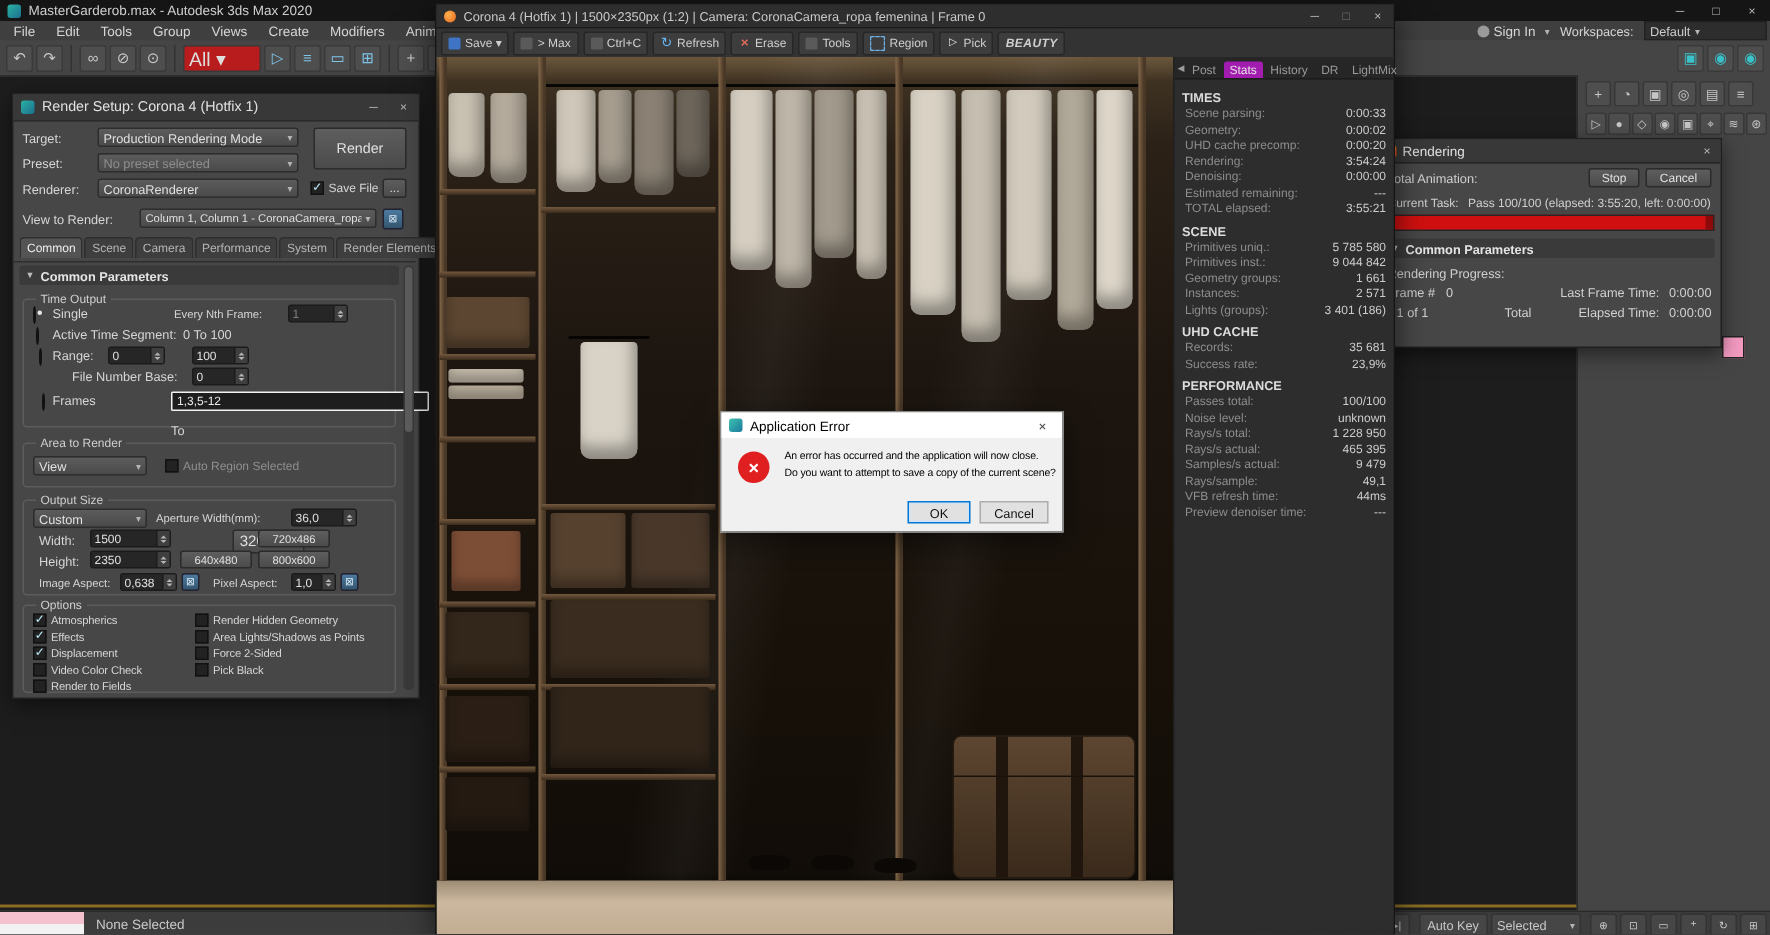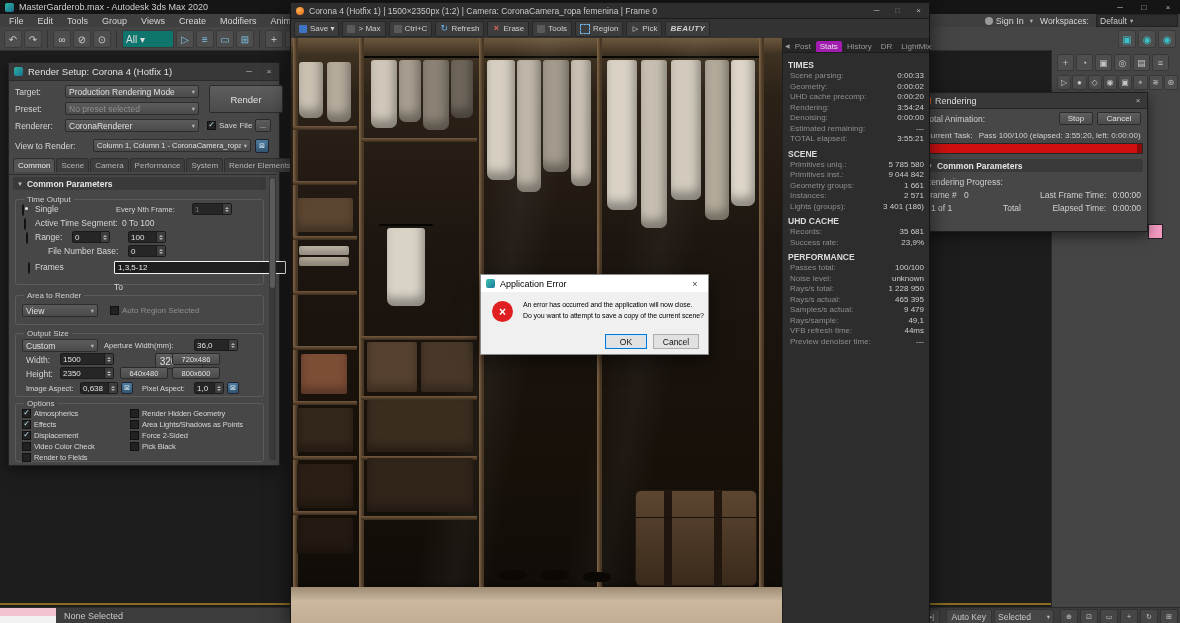--- a/index.html
+++ b/index.html
@@ -17,21 +17,21 @@
   .signin{display:flex;align-items:center;gap:3px;}
   .usr{width:8px;height:8px;border-radius:50%;background:#9a9a9a;}
   .caret{font-size:6.5px;color:#b5b5b5;margin-left:3px;}
   .ws-dd{width:74px;height:11px;background:#2d2d2d;border:1px solid #222;display:flex;align-items:center;padding:0 3px;font-size:8.5px;color:#ccc;}
   .mw-toolbar{position:absolute;left:0;top:27px;width:1180px;height:23px;background:#454545;border-bottom:1px solid #2e2e2e;z-index:2;}
   .tb-icons{display:flex;align-items:center;gap:2px;padding:3px 0 0 4px;}
   .tbi{width:16px;height:16px;background:#4e4e4e;border:1px solid #3a3a3a;border-radius:2px;color:#c9c9c9;font-size:10px;display:flex;align-items:center;justify-content:center;flex:none;}
   .tbi.blue{color:#7fc4e8;}
   .tbi.teal{color:#39c2c9;}
   .tbi.sep{width:1px;height:18px;background:#333;border:none;border-radius:0;margin:0 3px;}
-  .tbi.ddw{width:44px;font-size:10px;background:#0f766e;justify-content:flex-start;padding:0 3px;color:#ddd;}
+  .tbi.ddw{width:44px;font-size:13px;background:#b91c1c;justify-content:flex-start;padding:0 3px;color:#ddd;}
   .tb-right{position:absolute;right:4px;top:3px;display:flex;gap:2px;}
   .viewport{position:absolute;left:0;top:50px;width:1180px;height:557px;background:#1d1d1d;z-index:1;}
   .timeline-line{position:absolute;left:0;top:553px;width:1052px;height:2px;background:#8a6d22;}
   
   .cmdpanel{position:absolute;right:0;top:50px;width:128px;height:557px;background:#454545;border-left:1px solid #2a2a2a;z-index:5;}
   .cp-tabs{display:flex;gap:2px;padding:4px 2px 2px 5px;}
   .cpi{width:15px;height:15px;background:#4e4e4e;border:1px solid #383838;border-radius:2px;color:#c6c6c6;font-size:9px;display:flex;align-items:center;justify-content:center;}
   .cp-cats{display:flex;gap:1px;padding:2px 2px 2px 5px;}
   .cp-cats .cpi{width:13px;height:13px;font-size:8px;}
   .cp-swatch{position:absolute;left:96px;top:174px;width:13px;height:13px;background:#f49ac1;border:1px solid #222;}
@@ -280,21 +280,21 @@
         <span class="winbtn">─</span>
         <span class="winbtn">×</span>
       </span>
     </div>
 
     <span class="a lab" style="left:6px;top:24px;">Target:</span>
     <span class="a dd" style="left:56px;top:22px;width:134px;">
       <span class="lbl">Production Rendering Mode</span>
       <span class="caret">▾</span>
     </span>
-    <span class="a btn" style="left:200px;top:22px;width:74px;height:28px;font-size:9.5px;text-align:right;">Render</span>
+    <span class="a btn" style="left:200px;top:22px;width:62px;height:28px;font-size:9.5px;text-align:right;">Render</span>
 
     <span class="a lab" style="left:6px;top:41px;">Preset:</span>
     <span class="a dd dis" style="left:56px;top:39px;width:134px;">
       <span class="lbl">No preset selected</span>
       <span class="caret">▾</span>
     </span>
 
     <span class="a lab" style="left:6px;top:58px;">Renderer:</span>
     <span class="a dd" style="left:56px;top:56px;width:134px;">
       <span class="lbl">CoronaRenderer</span>

